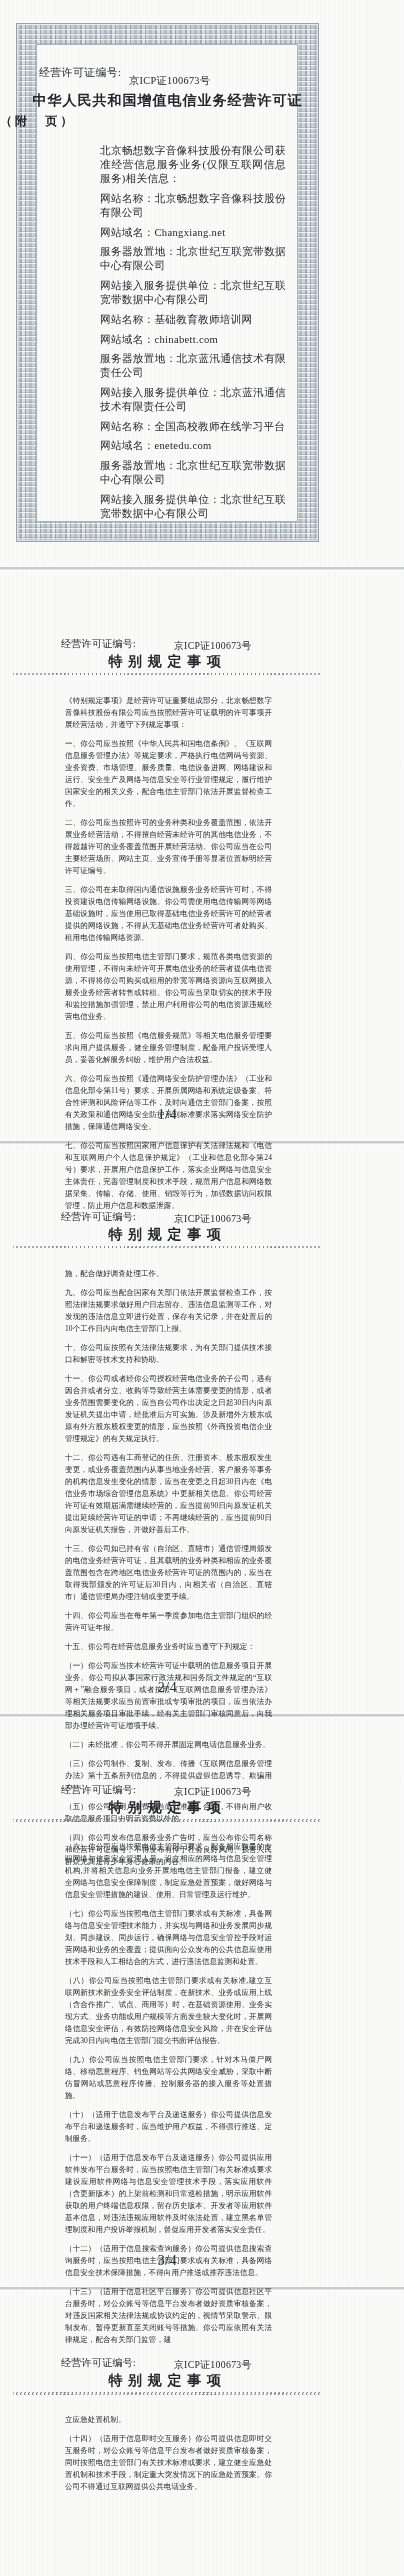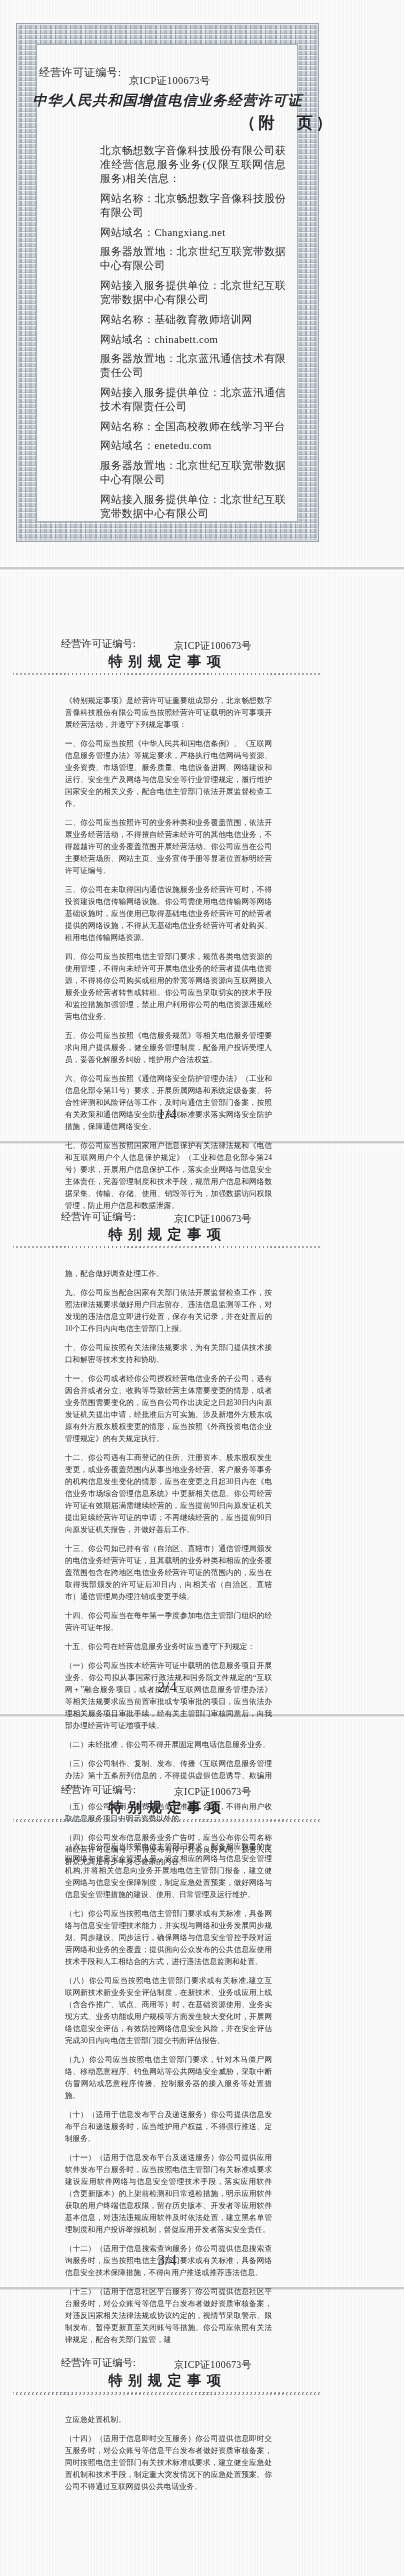--- a/index.html
+++ b/index.html
@@ -35,22 +35,22 @@
     box-shadow:inset 0 0 0 1.5px rgba(255,255,255,0.55), inset 0 0 0 2.6px rgba(140,150,160,0.35);
   }
   .frame-inner{
     position:absolute;inset:19.6px;
     background:#fbfbfa;
     background-image:repeating-linear-gradient(90deg, rgba(168,176,184,0.07) 0 1px, rgba(0,0,0,0) 1px 2.6px);
     border:0.5px solid #aab2ba;
   }
   .p1-label{position:absolute;left:39px;top:54px;font-size:10.8px;letter-spacing:0.5px;}
   .p1-number{position:absolute;left:129px;top:62px;font-size:10.3px;letter-spacing:0.3px;}
-  .p1-title{position:absolute;left:0;top:80px;width:100%;margin:0;text-align:center;font-size:14px;font-weight:bold;letter-spacing:1px;font-style:italic;}
-  .p1-subtitle{position:absolute;left:0;top:101px;width:100%;text-align:right;font-size:16px;font-weight:bold;letter-spacing:3.1px;}
+  .p1-title{position:absolute;left:0;top:80px;width:100%;margin:0;text-align:center;font-size:14px;font-weight:bold;letter-spacing:1px;}
+  .p1-subtitle{position:absolute;left:0;top:101px;width:100%;text-align:left;font-size:12px;font-weight:bold;letter-spacing:3.1px;}
   .p1-body{position:absolute;left:73px;right:49px;top:132px;font-size:10.6px;line-height:14px;letter-spacing:0.3px;text-align:justify;margin-left:27px;}
   .annex-line{margin:0 0 5.7px 0;}
   
   .sp-label{position:absolute;left:61px;top:65px;font-size:10px;letter-spacing:0.3px;}
   .sp-number{position:absolute;left:174px;top:68px;font-size:9.8px;letter-spacing:0.3px;}
   .sp-title{position:absolute;left:0;top:81px;width:100%;margin:0;text-align:center;font-size:14px;font-weight:bold;letter-spacing:5.7px;}
   .sp-rule{
     position:absolute;left:13px;right:13.4px;top:101px;height:2.6px;
     background:
       repeating-linear-gradient(115deg, rgba(120,127,134,0.85) 0 1px, rgba(0,0,0,0) 1px 3.6px),

